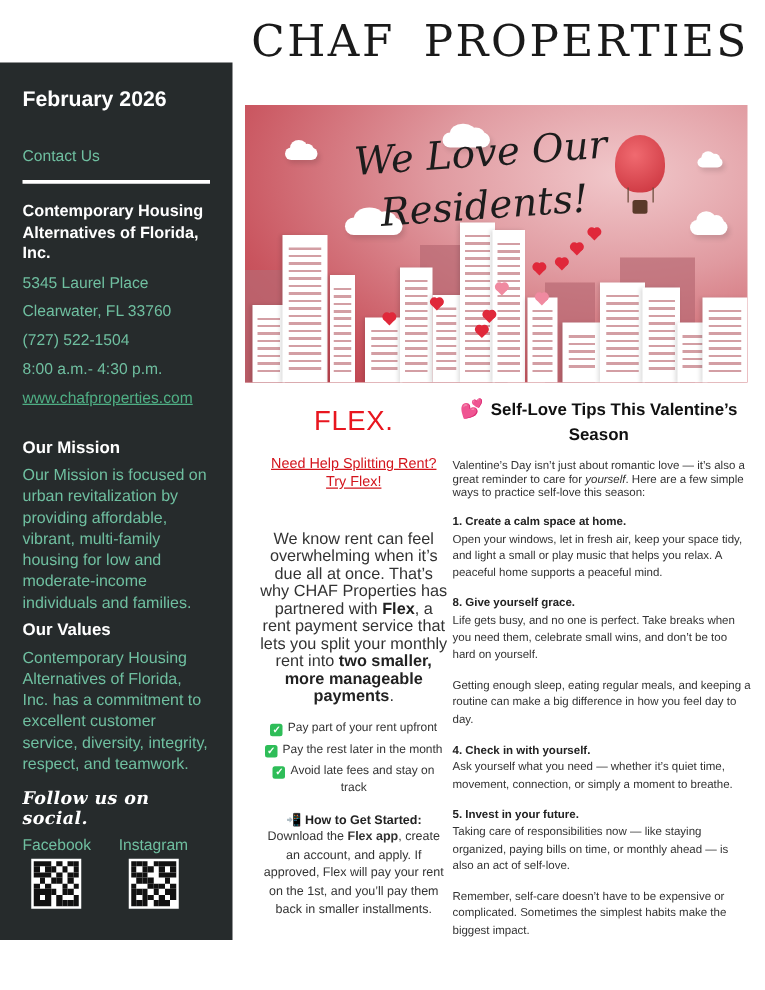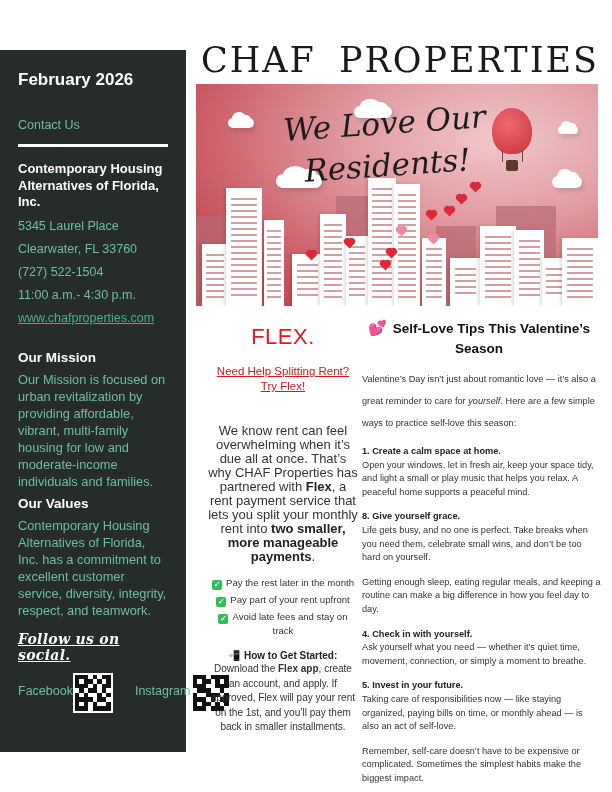--- a/index.html
+++ b/index.html
@@ -9,30 +9,30 @@
   .sidebar { position: absolute; left: 0; top: 50px; width: 186px; height: 702px; background: #262b2c; box-sizing: border-box; padding: 18px 18px 0 18px; }
   .sb-month { color: #ffffff; font-weight: bold; font-size: 17px; margin-top: 2px; }
   .sb-contact { color: #6fbfa0; font-size: 12.5px; margin-top: 28px; }
   .sb-rule { height: 3px; background: #ffffff; margin: 12px 0 14px 0; width: 150px; }
   .sb-org { color: #ffffff; font-weight: bold; font-size: 13px; line-height: 16.5px; }
   .sb-line { color: #6fbfa0; font-size: 12.5px; margin-top: 8px; line-height: 15px; }
   .sb-link { color: #4fae84; text-decoration: underline; }
   .sb-h { color: #ffffff; font-weight: bold; font-size: 13.5px; margin-top: 24px; }
   .sb-h2 { margin-top: 6px; }
   .sb-p { color: #6fbfa0; font-size: 12.8px; line-height: 17px; margin-top: 6px; }
-  .sb-social { color: #ffffff; font-family: "DejaVu Serif", serif; font-style: italic; font-weight: bold; font-size: 14px; margin-top: 12px; letter-spacing: 0.3px; text-decoration: underline; }
+  .sb-social { color: #ffffff; font-family: "DejaVu Serif", serif; font-style: italic; font-weight: bold; font-size: 14px; margin-top: 12px; letter-spacing: 0.3px; }
   .sb-social-row { display: flex; gap: 22px; margin-top: 6px; }
-  .sb-social-col { display: flex; flex-direction: row; align-items: center; }
+  .sb-social-col { display: flex; flex-direction: column; align-items: center; }
   .sb-social-label { color: #6fbfa0; font-size: 12.5px; }
   .qr { width: 40px; height: 40px; background: #fff; margin-top: 4px; position: relative; display: grid; grid-template-columns: repeat(8, 1fr); grid-template-rows: repeat(8, 1fr); padding: 2px; box-sizing: border-box; }
   .qr span { background: #111; }
   .qr span.w { background: transparent; }
 
   
-  .brand { position: absolute; left: 200px; top: 40px; width: 400px; text-align: center; font-family: "DejaVu Serif", serif; font-size: 35px; letter-spacing: 2px; color: #1a1a1a; font-weight: normal; word-spacing: 10px; }
+  .brand { position: absolute; left: 200px; top: 14px; width: 400px; text-align: center; font-family: "DejaVu Serif", serif; font-size: 35px; letter-spacing: 2px; color: #1a1a1a; font-weight: normal; word-spacing: 10px; }
 
   
   .banner { position: absolute; left: 196px; top: 84px; width: 402px; height: 222px; background: radial-gradient(ellipse at 75% 25%, #f1c8cb 0%, #e09aa0 35%, #c9545e 75%, #b83a45 100%); overflow: hidden; }
   .banner-title { position: absolute; left: 80px; top: 18px; width: 220px; text-align: center; font-family: "DejaVu Serif", serif; font-style: italic; color: #1c1c1c; font-size: 31px; line-height: 42px; transform: rotate(-4deg); }
   .cloud { position: absolute; background: #fff; border-radius: 20px; box-shadow: 2px 3px 4px rgba(0,0,0,0.12); }
   .cloud::before, .cloud::after { content: ""; position: absolute; background: #fff; border-radius: 50%; }
   .cloud::before { width: 55%; height: 130%; left: 15%; top: -60%; }
   .cloud::after { width: 40%; height: 100%; left: 50%; top: -35%; }
   .balloon { position: absolute; left: 296px; top: 24px; width: 40px; height: 46px; border-radius: 50% 50% 45% 45%; background: radial-gradient(circle at 40% 35%, #f06a70, #c8303a); }
   .basket { position: absolute; left: 310px; top: 76px; width: 12px; height: 11px; background: #5a3a2a; border-radius: 2px; }
@@ -54,36 +54,36 @@
   .checks { margin-top: 12px; font-size: 9.6px; line-height: 14px; color: #333; }
   .check-item { margin-bottom: 3px; }
   .check-box { display: inline-block; width: 10px; height: 10px; background: #2ebd58; border-radius: 2px; color: #fff; font-size: 8px; line-height: 10px; text-align: center; vertical-align: -1px; margin-right: 4px; font-weight: bold; }
   .started-h { font-weight: bold; font-size: 10px; margin-top: 12px; color: #222; }
   .started-body { font-size: 10px; line-height: 14.5px; color: #333; margin-top: 1px; }
 
   
   .tips-col { position: absolute; left: 362px; top: 318px; width: 240px; }
   .tips-title { text-align: center; font-weight: bold; font-size: 13.5px; line-height: 20px; color: #111; margin-left: -6px; }
   .tips-heart { color: #e8325a; font-size: 15px; margin-right: 6px; }
-  .tips-p { font-size: 9.2px; line-height: 22px; color: #333; margin-top: 9px; }
+  .tips-p { font-size: 9.2px; line-height: 11px; color: #333; margin-top: 9px; }
   .tip { margin-top: 11px; font-size: 9.2px; line-height: 13.6px; color: #333; }
   .tip-h { font-weight: bold; color: #222; }
 </style>
 </head>
 <body>
 
 <aside class="sidebar">
   <div class="sb-month">February 2026</div>
   <div class="sb-contact">Contact Us</div>
   <div class="sb-rule"></div>
   <div class="sb-org">Contemporary Housing Alternatives of Florida, Inc.</div>
   <div class="sb-line">5345 Laurel Place</div>
   <div class="sb-line">Clearwater, FL 33760</div>
   <div class="sb-line">(727) 522-1504</div>
-  <div class="sb-line">11:00 a.m.- 4:30 p.m.</div>
+  <div class="sb-line">8:00 a.m.- 4:30 p.m.</div>
   <div class="sb-line"><a class="sb-link">www.chafproperties.com</a></div>
 
   <div class="sb-h">Our Mission</div>
   <div class="sb-p">Our Mission is focused on urban revitalization by providing affordable, vibrant, multi-family housing for low and moderate-income individuals and families.</div>
   <div class="sb-h sb-h2">Our Values</div>
   <div class="sb-p">Contemporary Housing Alternatives of Florida, Inc. has a commitment to excellent customer service, diversity, integrity, respect, and teamwork.</div>
 
   <div class="sb-social">Follow us on social.</div>
   <div class="sb-social-row">
     <div class="sb-social-col">
@@ -306,22 +306,22 @@
   <div class="heart" style="left:234px;top:152px;background:#f08aa0;"></div>
 </div>
 
 <section class="flex-col">
   <div class="flex-title">FLEX.</div>
   <a class="flex-sub" style="display:block;">Need Help Splitting Rent? Try Flex!</a>
   <div class="flex-body">
     <span>We know rent can feel overwhelming when it’s due all at once. That’s why CHAF Properties has partnered with </span><b>Flex</b><span>, a rent payment service that lets you split your monthly rent into </span><b>two smaller, more manageable payments</b><span>.</span>
   </div>
   <div class="checks">
+    <div class="check-item"><span class="check-box">✓</span><span>Pay part of your rent upfront</span></div>
     <div class="check-item"><span class="check-box">✓</span><span>Pay the rest later in the month</span></div>
-    <div class="check-item"><span class="check-box">✓</span><span>Pay part of your rent upfront</span></div>
     <div class="check-item"><span class="check-box">✓</span><span>Avoid late fees and stay on track</span></div>
   </div>
   <div class="started-h">
     <span>📲</span>
     <span>How to Get Started:</span>
   </div>
   <div class="started-body">
     <span>Download the </span><b>Flex app</b><span>, create an account, and apply. If approved, Flex will pay your rent on the 1st, and you’ll pay them back in smaller installments.</span>
   </div>
 </section>

